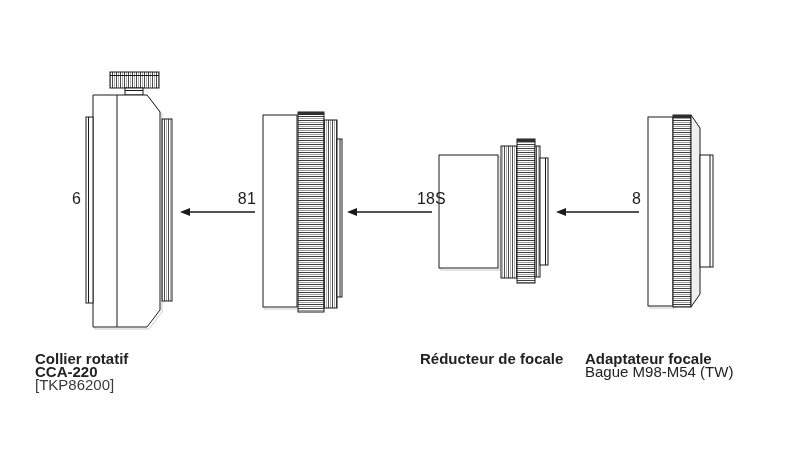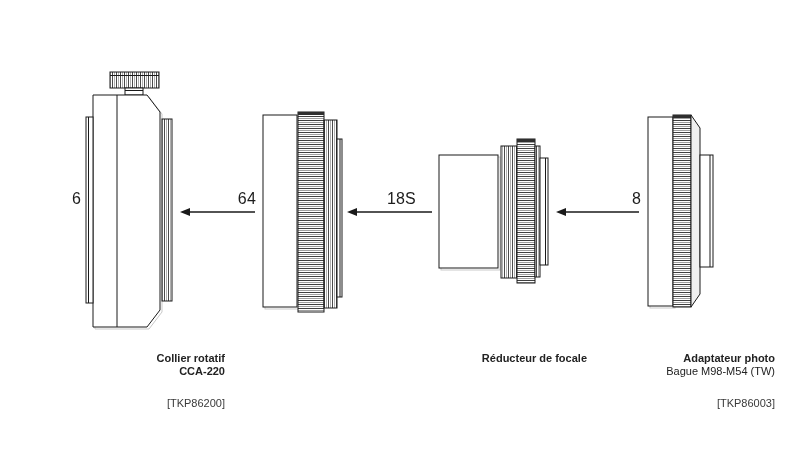--- a/index.html
+++ b/index.html
@@ -19,27 +19,27 @@
     text-align: right;
     font-size: 16px;
     line-height: 16px;
     color: #1c1c1c;
     letter-spacing: 0.2px;
   }
   .caption {
     position: absolute;
     top: 352px;
     width: 190px;
-    text-align: right;
-    font-size: 11px;
+    text-align: left;
+    font-size: 15px;
     line-height: 13px;
     color: #222222;
   }
   .cap-bold { font-weight: bold; }
-  .cap-ref { color: #3a3a3a; margin-top: 19px; }
+  .cap-ref { color: #3a3a3a; }
 </style>
 </head>
 <body>
 
 <div class="canvas">
 
   <svg class="diagram-svg" width="800" height="464" viewBox="0 0 800 464">
     <defs>
 
       <pattern id="knurlH" width="4" height="4" patternUnits="userSpaceOnUse">
@@ -114,36 +114,35 @@
         <polygon points="347,212 357,208 357,216" stroke="none"></polygon>
       </g>
       <g>
         <line x1="566" y1="212" x2="639" y2="212"></line>
         <polygon points="556,212 566,208 566,216" stroke="none"></polygon>
       </g>
     </g>
   </svg>
 
   <div class="qty" style="left:21px;  top:191px;">6</div>
-  <div class="qty" style="left:196px; top:191px;">64</div>
-  <div class="qty" style="left:356px; top:191px;">18S</div>
+  <div class="qty" style="left:196px; top:191px;">81</div>
+  <div class="qty" style="left:386px; top:191px;">18S</div>
   <div class="qty" style="left:581px; top:191px;">8</div>
 
   <div class="caption" style="left:35px;">
     <div class="cap-bold">Collier rotatif</div>
     <div class="cap-bold">CCA-220</div>
     <div class="cap-ref">[TKP86200]</div>
   </div>
 
   <div class="caption" style="left:205px;">
   </div>
 
-  <div class="caption" style="left:397px;">
+  <div class="caption" style="left:420px;">
     <div class="cap-bold">Réducteur de focale</div>
   </div>
 
   <div class="caption" style="left:585px;">
-    <div class="cap-bold">Adaptateur photo</div>
+    <div class="cap-bold">Adaptateur focale</div>
     <div>Bague M98-M54 (TW)</div>
-    <div class="cap-ref">[TKP86003]</div>
   </div>
 
 </div>
 
 </body></html>

